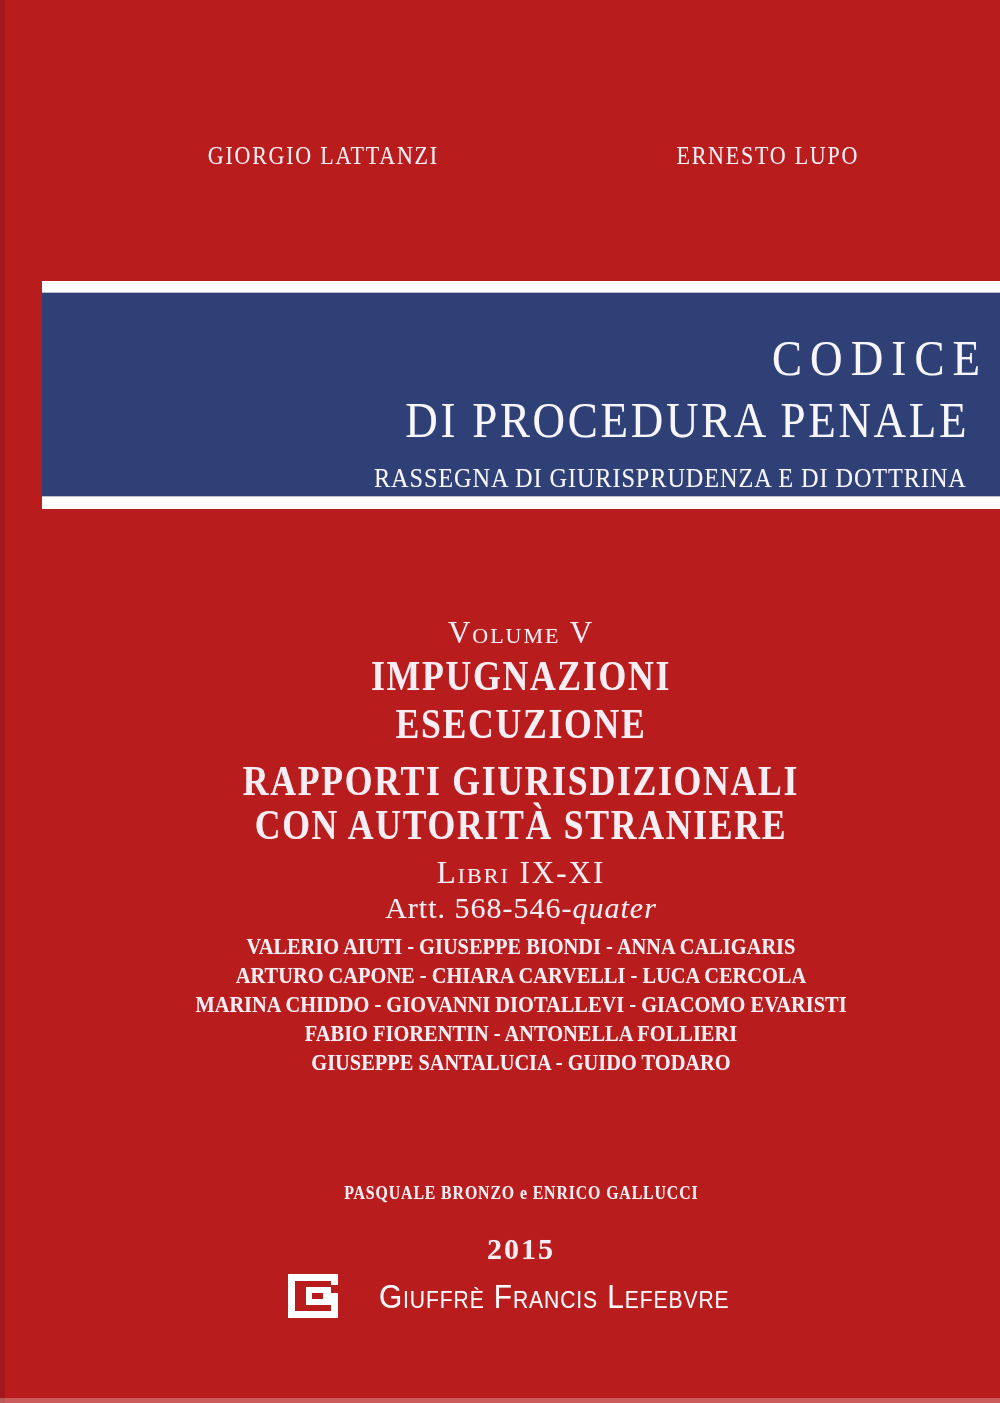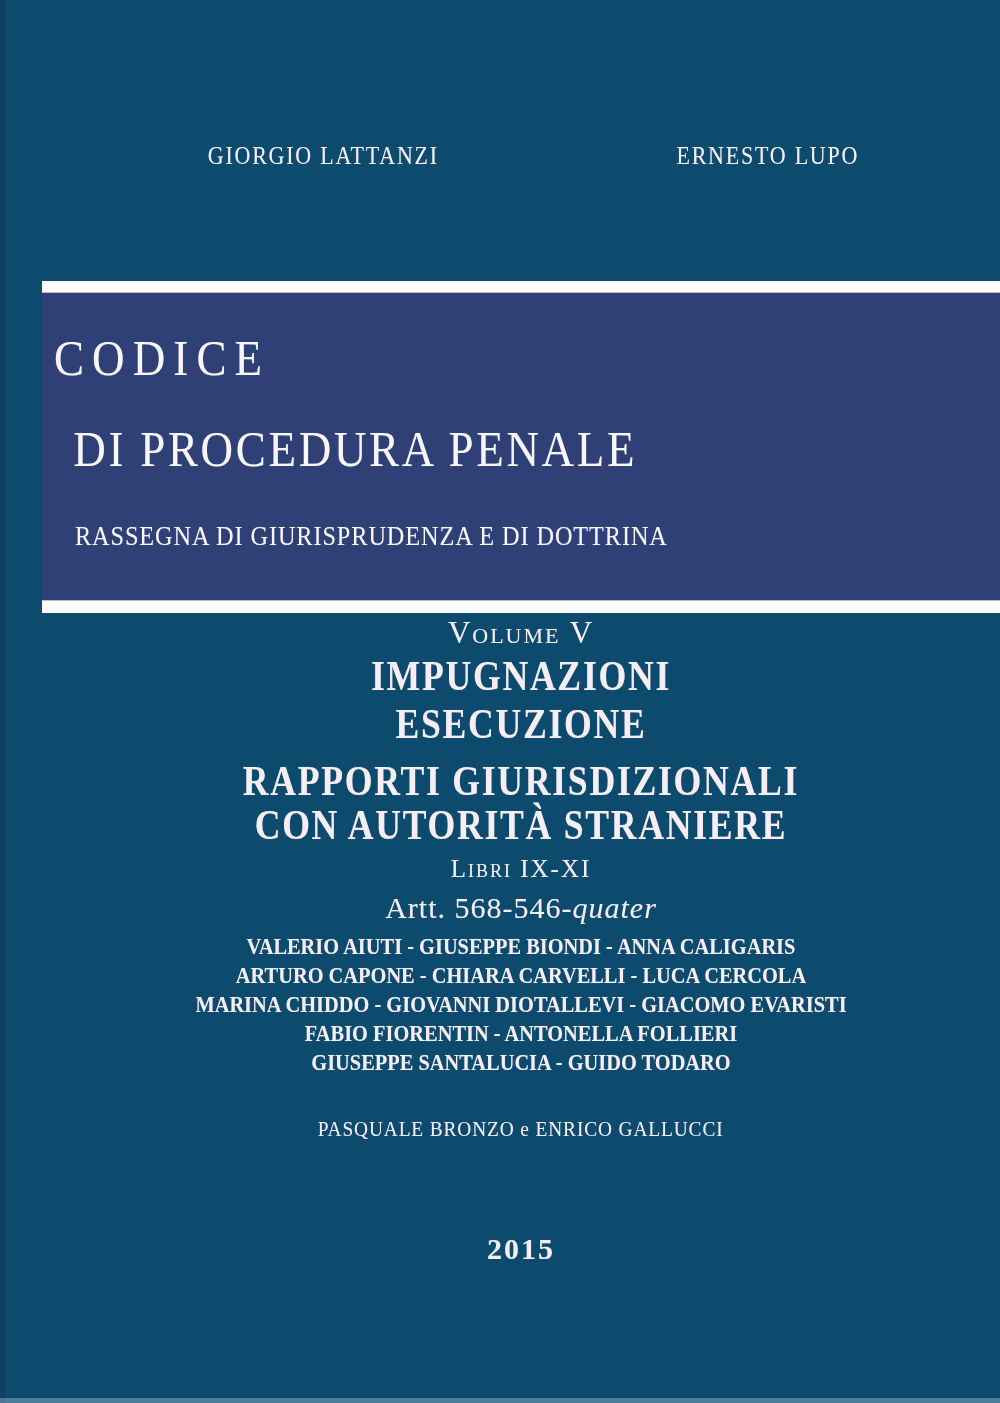--- a/index.html
+++ b/index.html
@@ -1,19 +1,19 @@
 <!DOCTYPE html>
 <html><head>
 <meta charset="utf-8">
 <style>
   html,body{margin:0;padding:0;background:#555;}
   .cover{
     position:relative;
     width:1000px;height:1403px;
-    background:#0c4a6e;
+    background:#b91c1c;
     overflow:hidden;
     font-family:"Liberation Serif","DejaVu Serif",serif;
     color:#F6EEF4;
     text-shadow:0 0 1px rgba(255,255,255,.28);
   }
   .cover::before{ 
     content:'';position:absolute;left:0;top:0;bottom:0;width:5px;
     background:rgba(40,0,25,.14);z-index:5;
   }
   .cover::after{ 
@@ -31,41 +31,41 @@
   
   .authors{top:142px;display:flex;justify-content:space-between;
     padding:0 128px 0 150px;font-size:25px;letter-spacing:2px;}
 
   
   .banner{top:281px;}
   .banner .stripe{height:11px;background:#FFFFFF;}
   .banner .stripe.bottom{height:12px;border-top:1px solid rgba(60,70,110,.35);}
   .banner .stripe.top{border-bottom:1px solid rgba(60,70,110,.35);}
   .banner .panel{
-    height:307px;background:#2E4076;box-sizing:border-box;
-    display:flex;flex-direction:column;align-items:flex-start;
-    padding-top:38px;color:#F8F6FB;gap:29px;
+    height:203px;background:#2E4076;box-sizing:border-box;
+    display:flex;flex-direction:column;align-items:flex-end;
+    padding-top:38px;color:#F8F6FB;
   }
   .title1{font-size:50px;line-height:54px;letter-spacing:9px;}
   .title2{font-size:50px;line-height:54px;letter-spacing:3px;margin-top:8px;}
   .subtitle{font-size:27px;line-height:30px;letter-spacing:1px;margin-top:16px;}
 
   
   .volume-label{top:615px;font-size:31px;letter-spacing:2px;}
   .heading{font-weight:bold;font-size:42px;letter-spacing:2px;}
   .h0{top:652px;} .h1{top:700px;} .h2{top:757px;} .h3{top:801px;}
-  .books{top:855px;font-size:25px;letter-spacing:2px;}
+  .books{top:855px;font-size:31px;letter-spacing:2px;}
   .articles{top:891px;font-size:30px;letter-spacing:1px;}
 
   
   .acura{top:950px;font-weight:bold;font-size:21px;letter-spacing:1px;}
   .editors{top:932px;font-weight:bold;font-size:24px;}
   .editors div{line-height:29px;transform:scaleX(.85);}
   .coordh{top:1141px;font-weight:bold;font-size:21px;letter-spacing:1px;}
-  .coordn{top:1116px;font-weight:normal;font-size:22px;letter-spacing:1px;}
+  .coordn{top:1183px;font-weight:bold;font-size:18px;letter-spacing:1px;}
 
   
   .year{top:1232px;font-weight:bold;font-size:30px;letter-spacing:2px;}
   .pubrow{top:1274px;display:flex;align-items:center;justify-content:center;gap:17px;}
   .logo{width:50px;height:44px;display:inline-block;line-height:0;}
   .wordmark{
     font-family:"Liberation Sans","DejaVu Sans",sans-serif;
     font-variant:small-caps;font-size:34px;letter-spacing:1px;
     color:#FCF8FB;display:inline-block;transform:scaleX(.88);
   }
@@ -108,15 +108,33 @@
       <div>ARTURO CAPONE - CHIARA CARVELLI - LUCA CERCOLA</div>
       <div>MARINA CHIDDO - GIOVANNI DIOTALLEVI - GIACOMO EVARISTI</div>
       <div>FABIO FIORENTIN - ANTONELLA FOLLIERI</div>
       <div>GIUSEPPE SANTALUCIA - GUIDO TODARO</div>
     </div>
 
     <div class="coordn"><span class="sx88">PASQUALE BRONZO e ENRICO GALLUCCI</span></div>
 
     <div class="year">2015</div>
 
+    <div class="pubrow">
+      <span class="logo">
+        <svg width="50" height="44" viewBox="0 0 50 44" xmlns="http://www.w3.org/2000/svg" aria-hidden="true">
+          <g fill="#FFFFFF">
+            <rect x="0" y="0" width="50" height="7"></rect>
+            <rect x="0" y="0" width="7" height="44"></rect>
+            <rect x="0" y="37" width="50" height="7"></rect>
+            <rect x="43" y="0" width="7" height="11"></rect>
+            <rect x="43" y="19" width="7" height="25"></rect>
+            <rect x="18" y="13" width="25" height="6"></rect>
+            <rect x="18" y="13" width="6" height="18"></rect>
+            <rect x="18" y="25" width="25" height="6"></rect>
+            <rect x="35" y="13" width="8" height="18"></rect>
+          </g>
+        </svg>
+      </span>
+      <span class="wordmark">Giuffrè Francis Lefebvre</span>
+    </div>
 
   </div>
 </div>
 
 </body></html>

